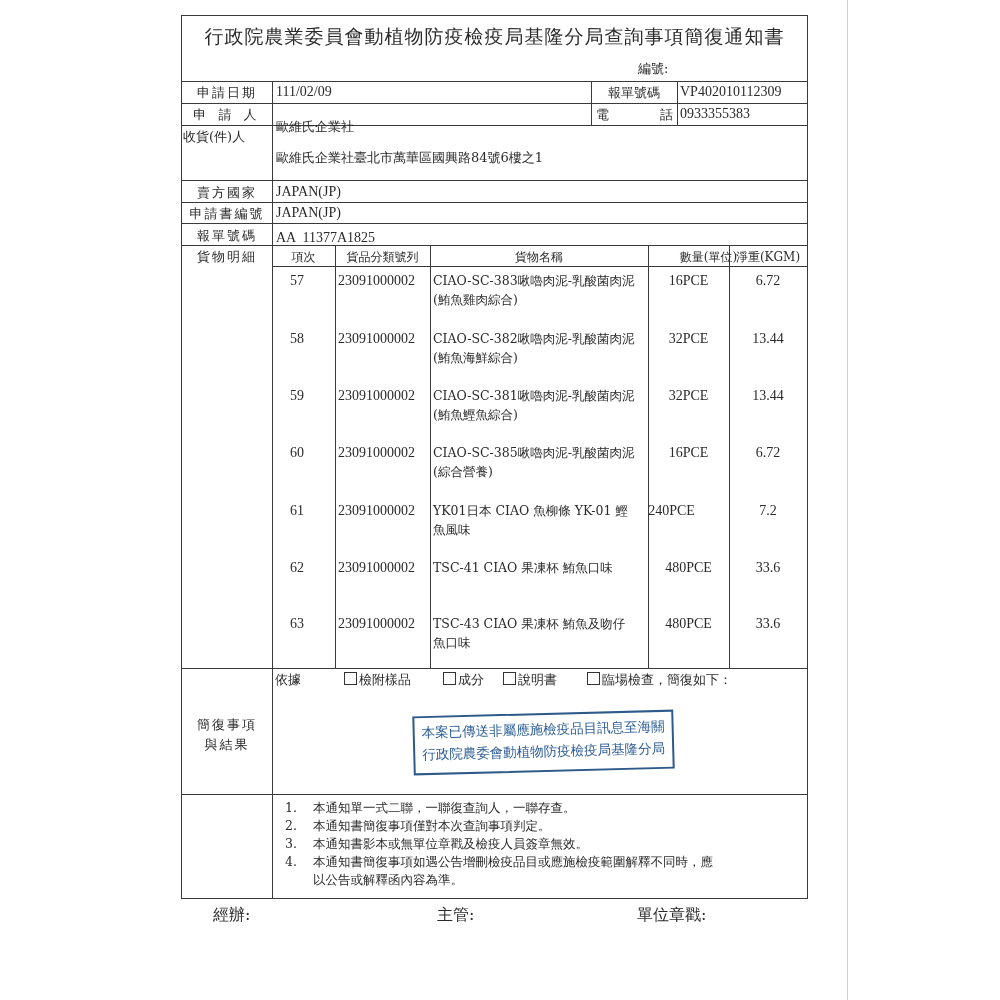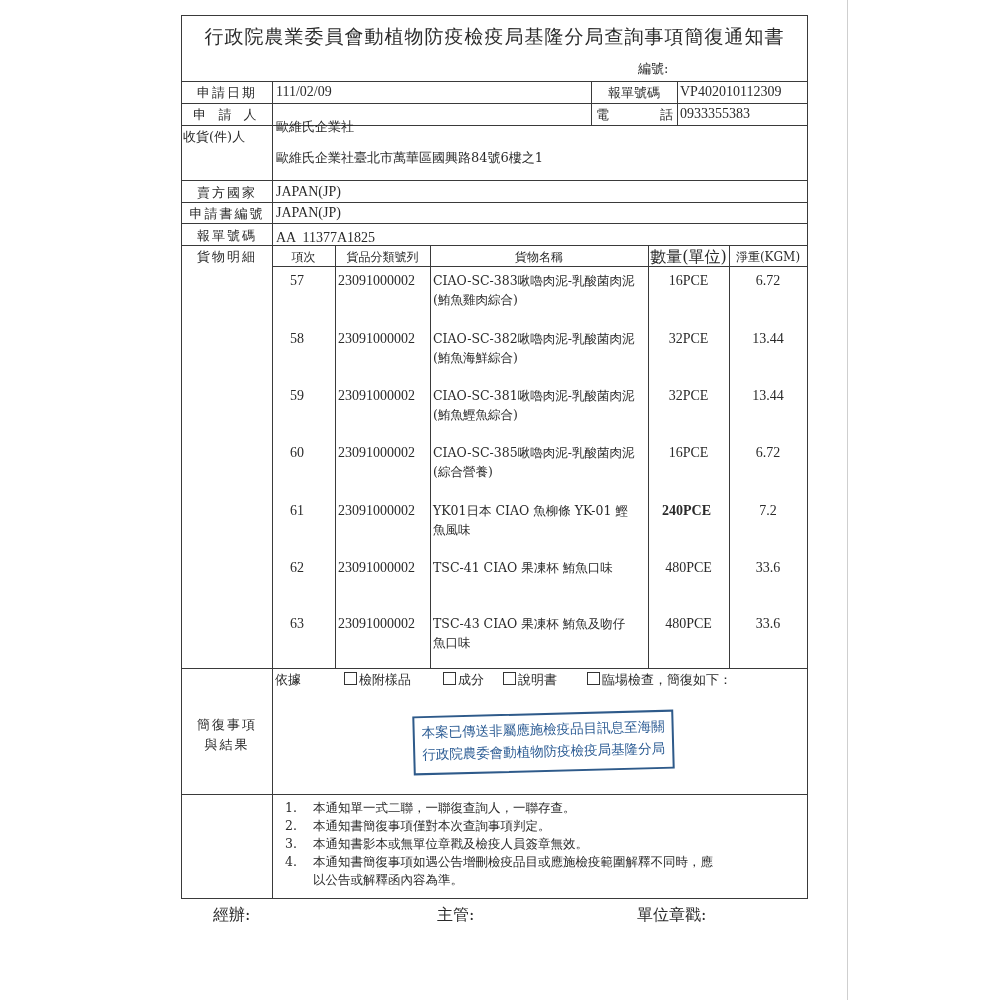--- a/index.html
+++ b/index.html
@@ -73,21 +73,21 @@
   <div class="t lbl cen" style="left:0;top:190px;width:90px;">申請書編號</div>
   <div class="t mono" style="left:94px;top:189px;">JAPAN(JP)</div>
 
   <div class="t lbl cen" style="left:0;top:212px;width:90px;">報單號碼</div>
   <div class="t mono" style="left:94px;top:214px;white-space:pre;">AA  11377A1825</div>
 
   <div class="t lbl cen" style="left:0;top:233px;width:90px;">貨物明細</div>
   <div class="t cen" style="left:90px;top:233px;width:63px;font-size:12px;">項次</div>
   <div class="t cen" style="left:153px;top:233px;width:95px;font-size:12px;">貨品分類號列</div>
   <div class="t cen" style="left:248px;top:233px;width:218px;font-size:12px;">貨物名稱</div>
-  <div class="t cen" style="left:466px;top:233px;width:81px;font-size:16px;">數量(單位)</div>
+  <div class="t cen" style="left:466px;top:233px;width:81px;font-size:12px;padding-left:20px;">數量(單位)</div>
   <div class="t cen" style="left:547px;top:233px;width:78px;font-size:12px;">淨重(KGM)</div>
 
   <div>
     <div class="t cen mono" style="left:90px;top:257px;width:50px;">57</div>
     <div class="t mono" style="left:156px;top:257px;">23091000002</div>
     <div class="desc" style="left:251px;top:255px;width:214px;">CIAO-SC-383啾嚕肉泥-乳酸菌肉泥(鮪魚雞肉綜合)</div>
     <div class="t cen mono" style="left:466px;top:257px;width:81px;">16PCE</div>
     <div class="t cen mono" style="left:547px;top:257px;width:78px;">6.72</div>
   </div>
   <div>
@@ -108,21 +108,21 @@
     <div class="t cen mono" style="left:90px;top:429px;width:50px;">60</div>
     <div class="t mono" style="left:156px;top:429px;">23091000002</div>
     <div class="desc" style="left:251px;top:427px;width:214px;">CIAO-SC-385啾嚕肉泥-乳酸菌肉泥(綜合營養)</div>
     <div class="t cen mono" style="left:466px;top:429px;width:81px;">16PCE</div>
     <div class="t cen mono" style="left:547px;top:429px;width:78px;">6.72</div>
   </div>
   <div>
     <div class="t cen mono" style="left:90px;top:487px;width:50px;">61</div>
     <div class="t mono" style="left:156px;top:487px;">23091000002</div>
     <div class="desc" style="left:251px;top:485px;width:200px;">YK01日本 CIAO 魚柳條 YK-01 鰹魚風味</div>
-    <div class="t cen mono" style="left:464px;top:487px;width:81px;font-weight:bold;">240PCE</div>
+    <div class="t cen mono" style="left:449px;top:487px;width:81px;">240PCE</div>
     <div class="t cen mono" style="left:547px;top:487px;width:78px;">7.2</div>
   </div>
   <div>
     <div class="t cen mono" style="left:90px;top:544px;width:50px;">62</div>
     <div class="t mono" style="left:156px;top:544px;">23091000002</div>
     <div class="desc" style="left:251px;top:542px;width:214px;">TSC-41 CIAO 果凍杯 鮪魚口味</div>
     <div class="t cen mono" style="left:466px;top:544px;width:81px;">480PCE</div>
     <div class="t cen mono" style="left:547px;top:544px;width:78px;">33.6</div>
   </div>
   <div>

